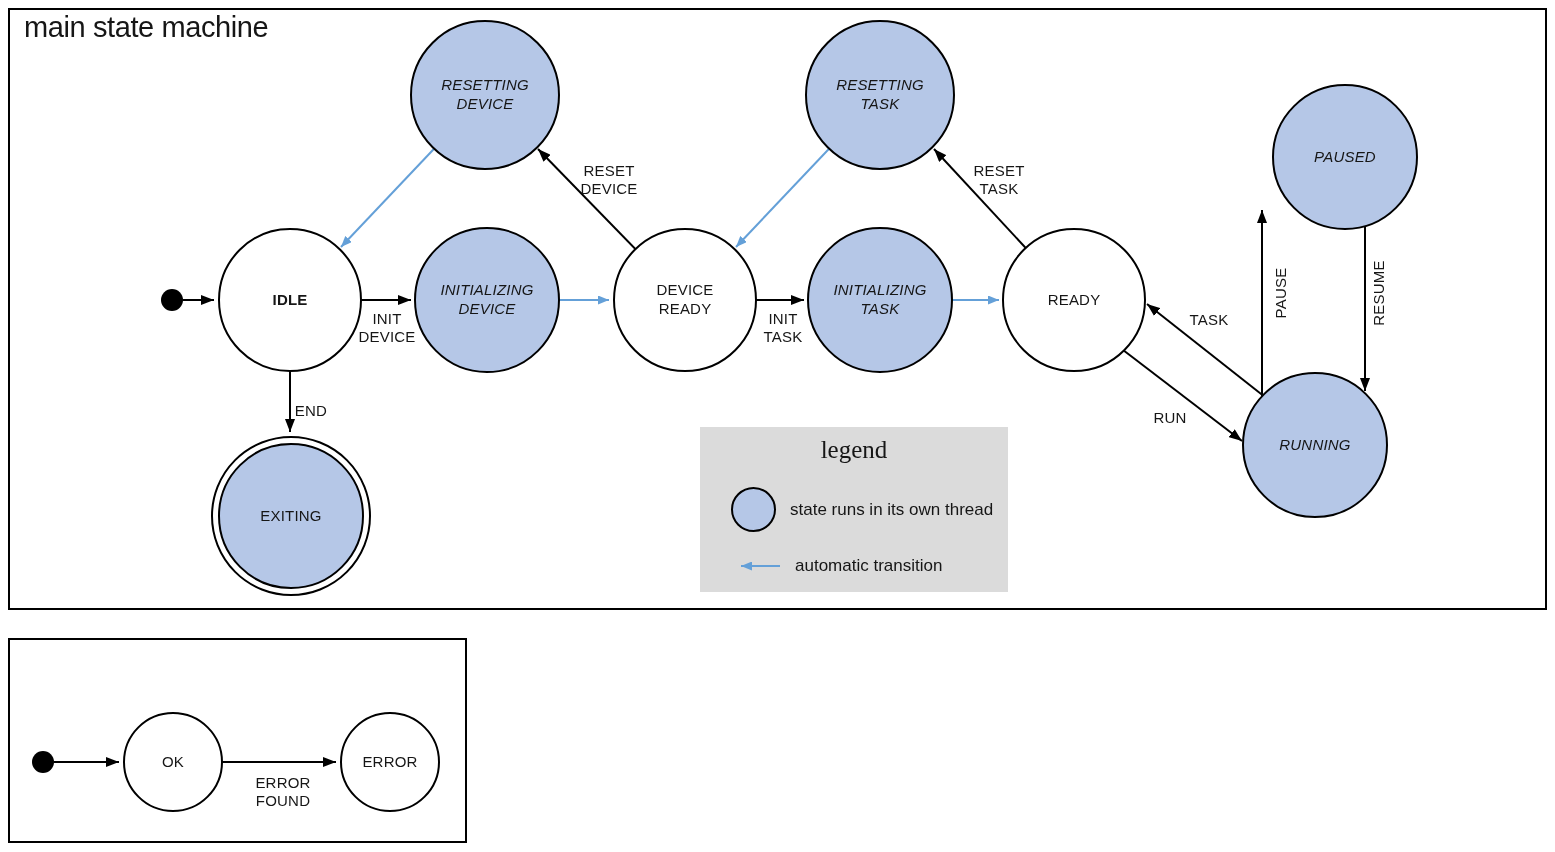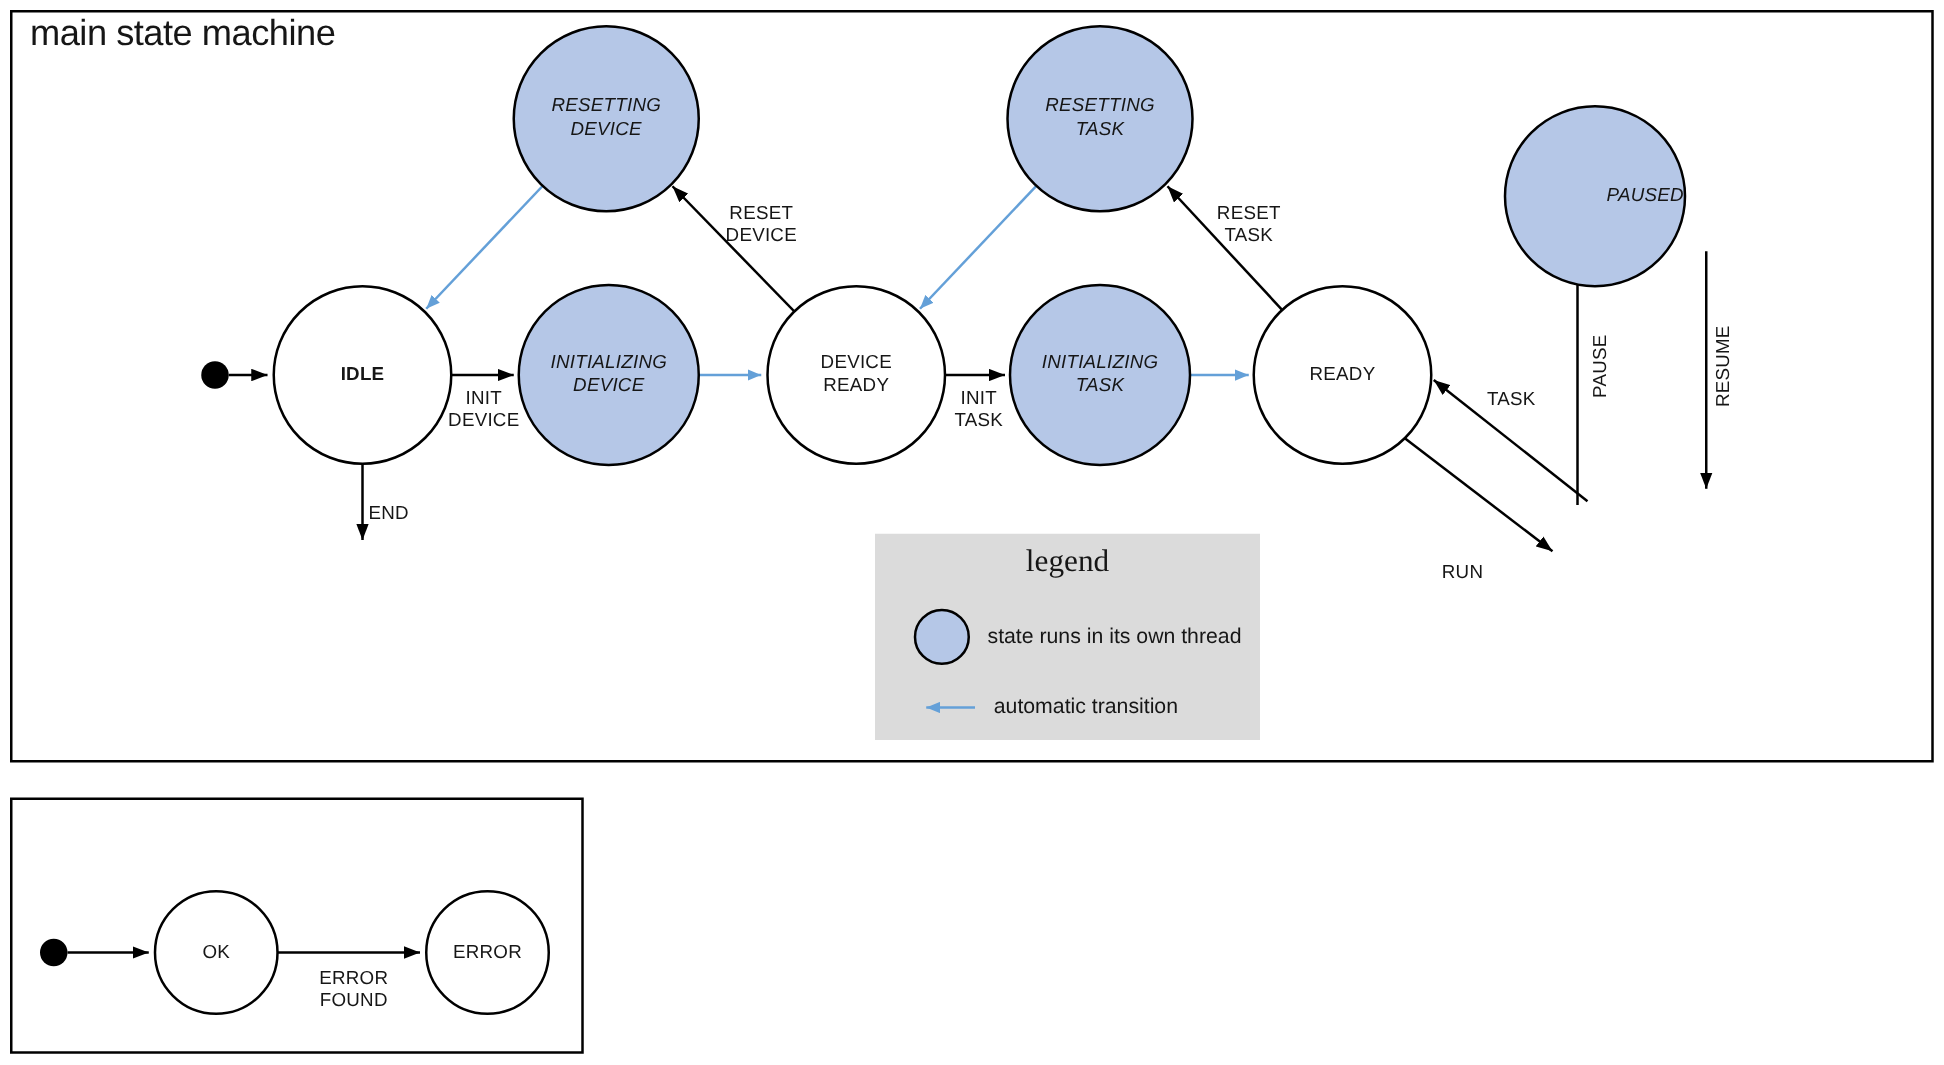--- a/index.html
+++ b/index.html
@@ -114,40 +114,48 @@
     <span class="lbl">RESETTING
 TASK</span>
   </div>
   <div class="state thread" style="left:807px;top:227px;width:146px;height:146px;">
     <span class="lbl">INITIALIZING
 TASK</span>
   </div>
   <div class="state" style="left:1002px;top:228px;width:144px;height:144px;">
     <span class="lbl">READY</span>
   </div>
-  <div class="state thread" style="left:1203px;top:84px;width:146px;height:146px;justify-content:flex-end;">
+  <div class="state thread" style="left:1272px;top:84px;width:146px;height:146px;">
     <span class="lbl">PAUSED</span>
+  </div>
+  <div class="state thread" style="left:1242px;top:372px;width:146px;height:146px;">
+    <span class="lbl">RUNNING</span>
+  </div>
+  <div class="final-outer" style="left:211px;top:436px;width:160px;height:160px;">
+    <div class="final-inner">
+      <span class="lbl">EXITING</span>
+    </div>
   </div>
 
   <div class="state" style="left:123px;top:712px;width:100px;height:100px;">
     <span class="lbl">OK</span>
   </div>
   <div class="state" style="left:340px;top:712px;width:100px;height:100px;">
     <span class="lbl">ERROR</span>
   </div>
 
   <div class="elabel" style="left:387px;top:328px;">INIT
 DEVICE</div>
   <div class="elabel" style="left:609px;top:180px;">RESET
 DEVICE</div>
   <div class="elabel" style="left:783px;top:328px;">INIT
 TASK</div>
   <div class="elabel" style="left:999px;top:180px;">RESET
 TASK</div>
-  <div class="elabel" style="left:1170px;top:418px;margin-top:40px;">RUN</div>
+  <div class="elabel" style="left:1170px;top:418px;">RUN</div>
   <div class="elabel" style="left:1209px;top:320px;">TASK</div>
   <div class="elabel rot" style="left:1281px;top:293px;">PAUSE</div>
   <div class="elabel rot" style="left:1379px;top:293px;">RESUME</div>
   <div class="elabel" style="left:311px;top:411px;">END</div>
   <div class="elabel" style="left:283px;top:792px;">ERROR
 FOUND</div>
 
 </div>
 
 </body></html>

